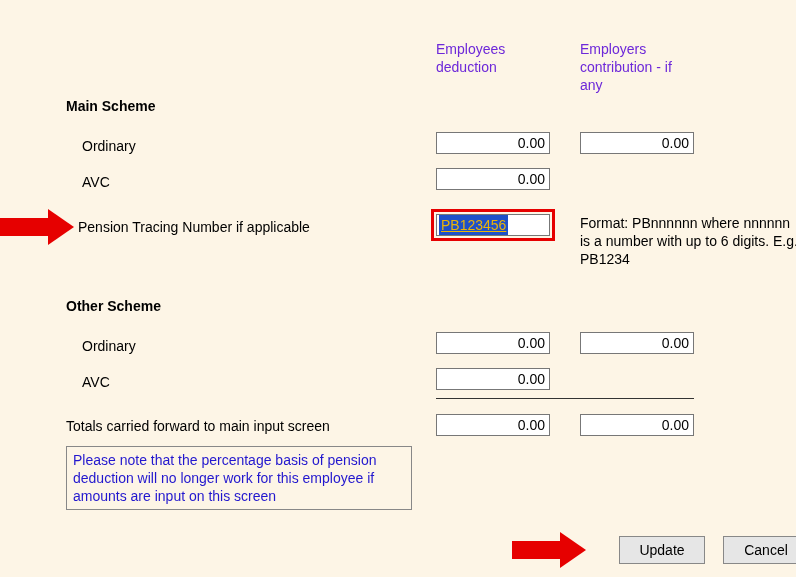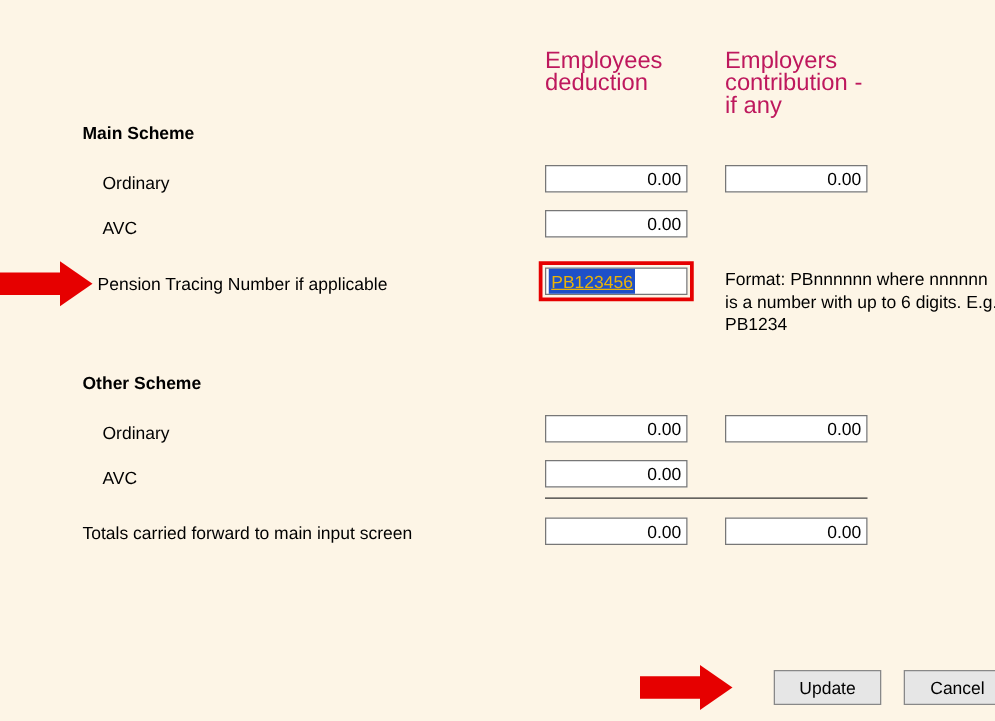--- a/index.html
+++ b/index.html
@@ -18,22 +18,22 @@
   }
 
   .container {
     position: relative;
     width: 796px;
     height: 577px;
   }
 
   .col-header {
     position: absolute;
-    color: #be185d;
-    font-size: 19px;
+    color: #6d28d9;
+    font-size: 14px;
     line-height: 18px;
     width: 110px;
   }
   #hdr-emp { left: 436px; top: 40px; }
   #hdr-emr { left: 580px; top: 40px; }
 
   .section-title {
     position: absolute;
     font-weight: bold;
     font-size: 14px;
@@ -219,20 +219,21 @@
   <input id="in-other-ord-emp" class="num-input" value="0.00" style="">
   <input id="in-other-ord-emr" class="num-input" value="0.00" style="">
   <input id="in-other-avc-emp" class="num-input" value="0.00" style="">
 
   <div class="hr-sep"></div>
 
   <div id="lbl-totals" class="label">Totals carried forward to main input screen</div>
   <input id="in-totals-emp" class="num-input" value="0.00" style="">
   <input id="in-totals-emr" class="num-input" value="0.00" style="">
 
+  <div class="note-box">Please note that the percentage basis of pension deduction will no longer work for this employee if amounts are input on this screen</div>
 
   <button id="btn-update" class="btn">Update</button>
   <button id="btn-cancel" class="btn">Cancel</button>
 
   <div id="arrow1" class="arrow">
     <div class="arrow-body"></div>
       <div class="arrow-head"></div>
   </div>
   <div id="arrow2" class="arrow">
     <div class="arrow-body"></div>

